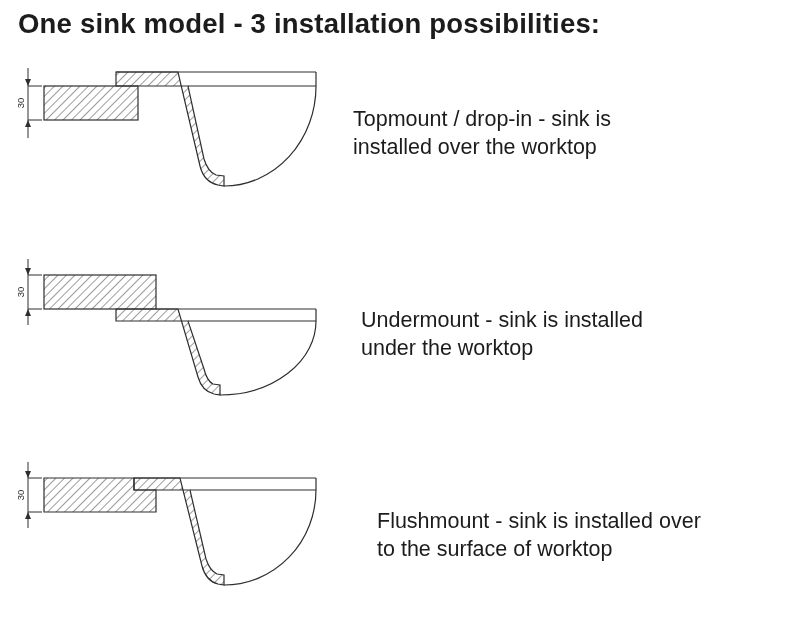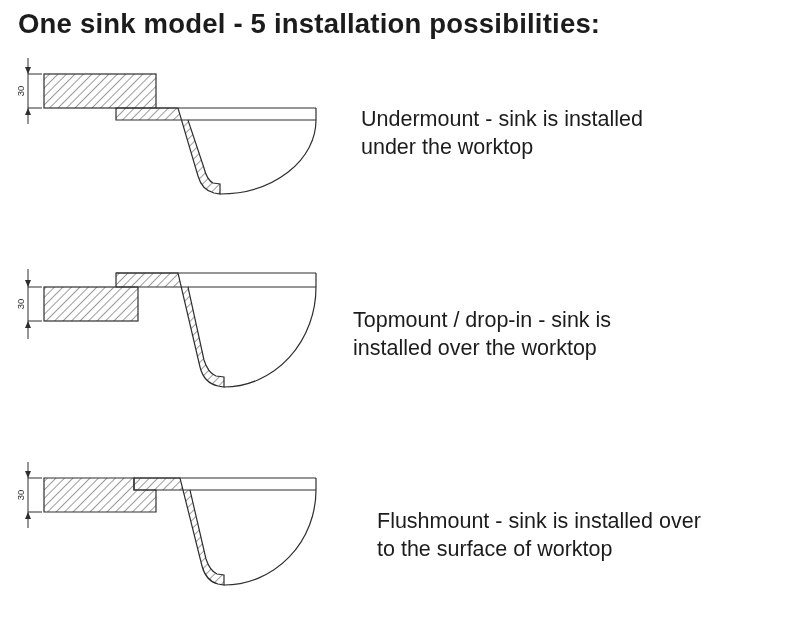--- a/index.html
+++ b/index.html
@@ -33,43 +33,21 @@
 <svg class="defs-holder" aria-hidden="true">
   <defs>
     <pattern id="hatch" patternUnits="userSpaceOnUse" width="6" height="6" patternTransform="rotate(45)">
       <line x1="0" y1="0" x2="0" y2="6" stroke="#3a3a3a" stroke-width="1"></line>
     </pattern>
   </defs>
 </svg>
 
 <div class="page">
 
-  <h1 class="title">One sink model - 5 installation possibilities:</h1>
-
-  <div class="row">
-    <svg class="drawing" viewBox="0 0 335 155">
-      <g>
-        <line class="dim" x1="12" y1="2" x2="12" y2="68"></line>
-        <line class="dim" x1="12" y1="18" x2="26" y2="18"></line>
-        <line class="dim" x1="12" y1="52" x2="26" y2="52"></line>
-        <polygon class="dim-arrow" points="12,18 9,11 15,11"></polygon>
-        <polygon class="dim-arrow" points="12,52 9,59 15,59"></polygon>
-        <text class="dim-text" transform="translate(8,35) rotate(-90)" text-anchor="middle">30</text>
-      </g>
-      <rect class="hatched" x="28" y="18" width="112" height="34"></rect>
-      <path class="hatched" d="M100,52 L162,52 L182,120 Q186,134 198,137 L204,138 L204,128 L197,127 Q191,124 188,112 L172,64 L100,64 Z"></path>
-      <g>
-        <line class="ln" x1="140" y1="52" x2="300" y2="52"></line>
-        <line class="ln" x1="172" y1="64" x2="300" y2="64"></line>
-        <line class="ln" x1="300" y1="52" x2="300" y2="64"></line>
-      </g>
-      <path class="ln" d="M300,64 A96,74 0 0 1 204,138"></path>
-    </svg>
-    <p class="caption cap-2">Undermount - sink is installed under the worktop</p>
-  </div>
+  <h1 class="title">One sink model - 3 installation possibilities:</h1>
 
   <div class="row">
     <svg class="drawing" viewBox="0 0 335 155">
 
       <g>
         <line class="dim" x1="12" y1="12" x2="12" y2="82"></line>
         <line class="dim" x1="12" y1="30" x2="26" y2="30"></line>
         <line class="dim" x1="12" y1="64" x2="26" y2="64"></line>
         <polygon class="dim-arrow" points="12,30 9,23 15,23"></polygon>
         <polygon class="dim-arrow" points="12,64 9,71 15,71"></polygon>
@@ -87,20 +65,42 @@
       </g>
 
       <path class="ln" d="M300,30 A92,100 0 0 1 208,130"></path>
     </svg>
     <p class="caption cap-1">Topmount / drop-in - sink is installed over the worktop</p>
   </div>
 
   <div class="row">
     <svg class="drawing" viewBox="0 0 335 155">
       <g>
+        <line class="dim" x1="12" y1="2" x2="12" y2="68"></line>
+        <line class="dim" x1="12" y1="18" x2="26" y2="18"></line>
+        <line class="dim" x1="12" y1="52" x2="26" y2="52"></line>
+        <polygon class="dim-arrow" points="12,18 9,11 15,11"></polygon>
+        <polygon class="dim-arrow" points="12,52 9,59 15,59"></polygon>
+        <text class="dim-text" transform="translate(8,35) rotate(-90)" text-anchor="middle">30</text>
+      </g>
+      <rect class="hatched" x="28" y="18" width="112" height="34"></rect>
+      <path class="hatched" d="M100,52 L162,52 L182,120 Q186,134 198,137 L204,138 L204,128 L197,127 Q191,124 188,112 L172,64 L100,64 Z"></path>
+      <g>
+        <line class="ln" x1="140" y1="52" x2="300" y2="52"></line>
+        <line class="ln" x1="172" y1="64" x2="300" y2="64"></line>
+        <line class="ln" x1="300" y1="52" x2="300" y2="64"></line>
+      </g>
+      <path class="ln" d="M300,64 A96,74 0 0 1 204,138"></path>
+    </svg>
+    <p class="caption cap-2">Undermount - sink is installed under the worktop</p>
+  </div>
+
+  <div class="row">
+    <svg class="drawing" viewBox="0 0 335 155">
+      <g>
         <line class="dim" x1="12" y1="4" x2="12" y2="70"></line>
         <line class="dim" x1="12" y1="20" x2="26" y2="20"></line>
         <line class="dim" x1="12" y1="54" x2="26" y2="54"></line>
         <polygon class="dim-arrow" points="12,20 9,13 15,13"></polygon>
         <polygon class="dim-arrow" points="12,54 9,61 15,61"></polygon>
         <text class="dim-text" transform="translate(8,37) rotate(-90)" text-anchor="middle">30</text>
       </g>
 
       <path class="hatched" d="M28,20 L118,20 L118,32 L140,32 L140,54 L28,54 Z"></path>
       <path class="hatched" d="M118,20 L164,20 L186,108 Q190,123 202,126 L208,127 L208,117 L201,116 Q194,113 190,101 L174,32 L118,32 Z"></path>

